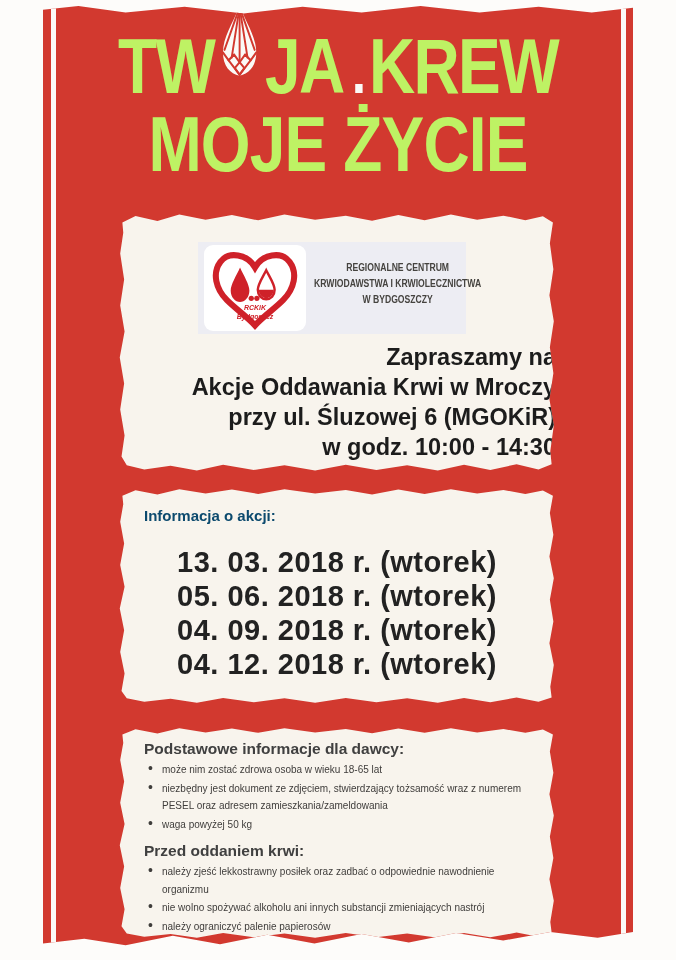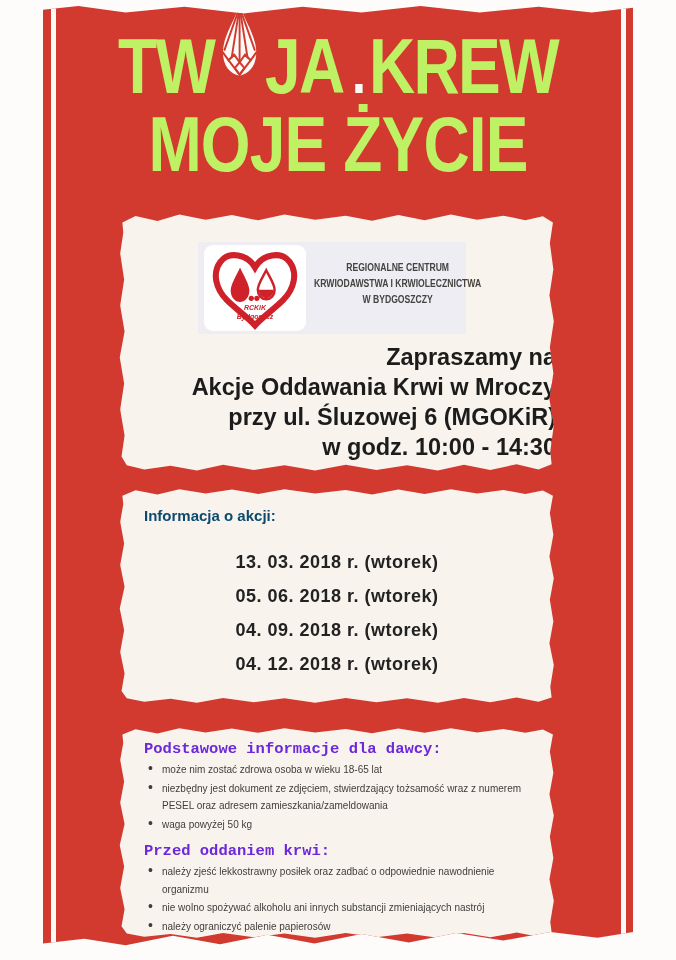--- a/index.html
+++ b/index.html
@@ -42,24 +42,24 @@
   
   .logo-strip { position:absolute; left:80px; top:30px; width:268px; height:92px; background:#ededf3;text-align:center; }
   .heart-card { position:absolute; left:6px; top:3px; width:102px; height:86px; background:#ffffff; border-radius:9px; }
   .org-name { position:absolute; left:116px; top:17px; color:#45433f; font-weight:600; font-size:10.5px; line-height:16px; transform:scaleX(0.82); transform-origin:0 0; white-space:nowrap; }
 
   
   .invitation { position:absolute; left:0; right:0; top:130px; text-align:right; color:#1c1c1c; font-weight:bold; font-size:23.5px; line-height:30px; }
 
   
   .action-heading { position:absolute; left:26px; top:12px; color:#0c4a6e; font-weight:bold; font-size:15px;margin-top:8px; }
-  .date-list { position:absolute; left:0; right:0; top:58px; list-style:none; text-align:center; color:#222222; font-weight:bold; font-size:18px; line-height:34px; letter-spacing:0.5px; }
+  .date-list { position:absolute; left:0; right:0; top:58px; list-style:none; text-align:center; color:#222222; font-weight:bold; font-size:29px; line-height:34px; letter-spacing:0.5px; }
 
   
-  .rule-heading { color:#6d28d9; font-weight:bold; font-size:15.5px;font-family:Liberation Mono, monospace; }
+  .rule-heading { color:#404040; font-weight:bold; font-size:15.5px; }
   .rule-heading.second { margin-top:9px; }
   .rule-list { list-style:none; margin:3px 0 0 0; color:#3f3d3b; font-size:10px; line-height:17.5px; }
   .rule-list li { position:relative; padding-left:18px; margin-bottom:1px; }
   .rule-list li::before { content:"\2022"; position:absolute; left:4px; top:-1px; font-size:14px; }
 </style>
 </head>
 <body>
 
 <div class="page">
   <div class="poster">

